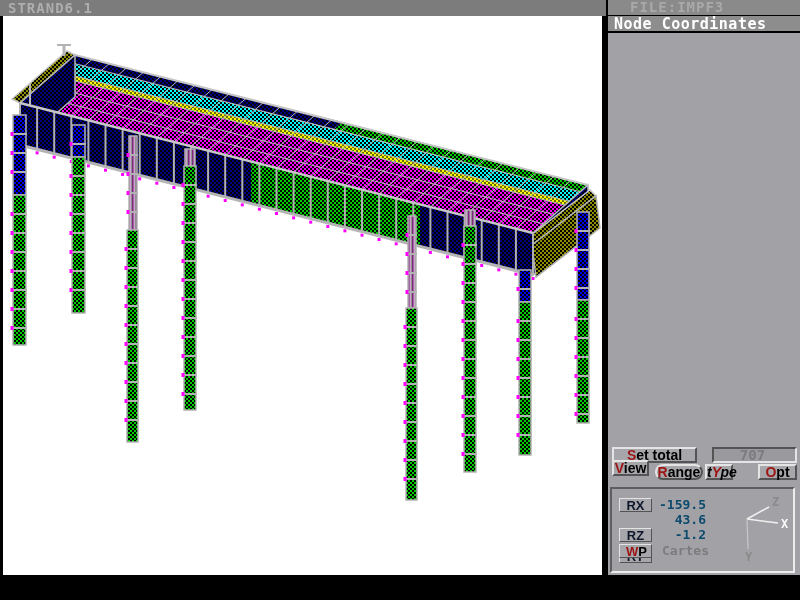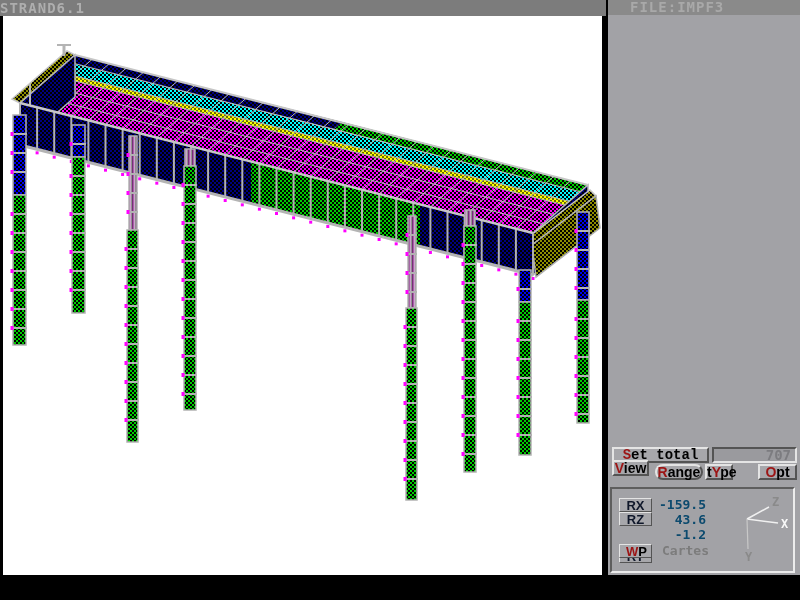--- a/index.html
+++ b/index.html
@@ -1,20 +1,20 @@
 <!DOCTYPE html>
 <html style="--c-magenta: #ff00ff; --c-cyan: #00ffff; --c-yellow: #ffff00; --c-green: #00cc00; --c-navy: #000080; --c-blue: #0000ee; --c-olive: #8e8e00; --c-purple-dark: #7a2a7a; --c-purple-light: #d0a0d0; --c-frame-gray: #b4b4b4; --c-hotkey-red: #9c1414;"><head>
 <meta charset="utf-8">
 <style>
   html,body{margin:0;padding:0;background:#000;}
   .screen{position:relative;width:800px;height:600px;background:#000;overflow:hidden;
           font-family:"DejaVu Sans Mono","Liberation Mono",monospace;}
   
   .titlebar{position:absolute;left:0;top:0;width:606px;height:16px;background:#7c7c7c;
-            color:#aeaeae;font-size:14px;font-weight:bold;line-height:16px;padding-left:0;
+            color:#aeaeae;font-size:14px;font-weight:bold;line-height:16px;padding-left:8px;
             box-sizing:border-box;letter-spacing:1px;}
   
   .canvas{position:absolute;left:0;top:16px;width:605px;height:559px;background:#ffffff;
           border-left:3px solid #000;border-right:3px solid #000;box-sizing:border-box;}
   .canvas svg{display:block;}
   
   .right-panel{position:absolute;left:608px;top:0;width:192px;height:575px;background:#a2a2a6;}
   .file-bar{position:absolute;left:0;top:0;width:192px;height:15px;background:#8a8a8a;
             color:#a9a9a9;font-size:14px;font-weight:bold;line-height:15px;padding-left:22px;
             box-sizing:border-box;letter-spacing:1px;}
@@ -425,53 +425,56 @@
         </g>
     </svg>
   </div>
 
   <div class="right-panel">
 
     <div class="file-bar">
       <span>FILE:IMPF3</span>
     </div>
 
-
-    <button class="btn" style="left:4px;top:447px;width:97px;font-family:Liberation Mono, monospace;">
+    <div class="node-header">
+      <span>Node Coordinates</span>
+    </div>
+
+    <button class="btn" style="left:4px;top:447px;width:85px;">
       <span class="hot">S</span><span>et total</span>
     </button>
-    <div class="value-field" style="left:104px;top:447px;width:85px;">
+    <div class="value-field" style="left:104px;top:447px;width:85px;text-align:center;">
       <span>707</span>
     </div>
 
     <button class="btn" style="left:4px;top:460px;width:37px;">
       <span></span><span class="hot">V</span><span>iew</span>
     </button>
     <button class="btn" style="left:47px;top:464px;width:48px;border-radius:8px;">
       <span></span><span class="hot">R</span><span>ange</span>
     </button>
-    <button class="btn" style="left:97px;top:464px;width:28px;">
+    <button class="btn" style="left:97px;top:464px;width:28px;font-style:italic;">
       <span>t</span><span class="hot">Y</span><span>pe</span>
     </button>
     <button class="btn" style="left:150px;top:464px;width:39px;">
       <span></span><span class="hot">O</span><span>pt</span>
     </button>
 
     <div class="group-box">
       <button class="mini-btn disabled" style="left:7px;top:9px;">
         <span>RX</span>
       </button>
       <div class="rot-value" style="top:9px;">-159.5</div>
 
       <button class="mini-btn disabled" style="left:7px;top:24px;margin-top:36px;">
         <span>RY</span>
       </button>
       <div class="rot-value" style="top:24px;">43.6</div>
 
-      <button class="mini-btn disabled" style="left:7px;top:23px;">
+      <button class="mini-btn disabled" style="left:7px;top:39px;">
         <span>RZ</span>
       </button>
       <div class="rot-value" style="top:39px;">-1.2</div>
 
       <button class="mini-btn" style="left:7px;top:55px;">
         <span class="hot">W</span><span>P</span>
       </button>
       <div class="wp-mode" style="top:55px;">Cartes</div>
 
       <svg class="axis-svg" width="80" height="78" viewBox="0 0 80 78">

